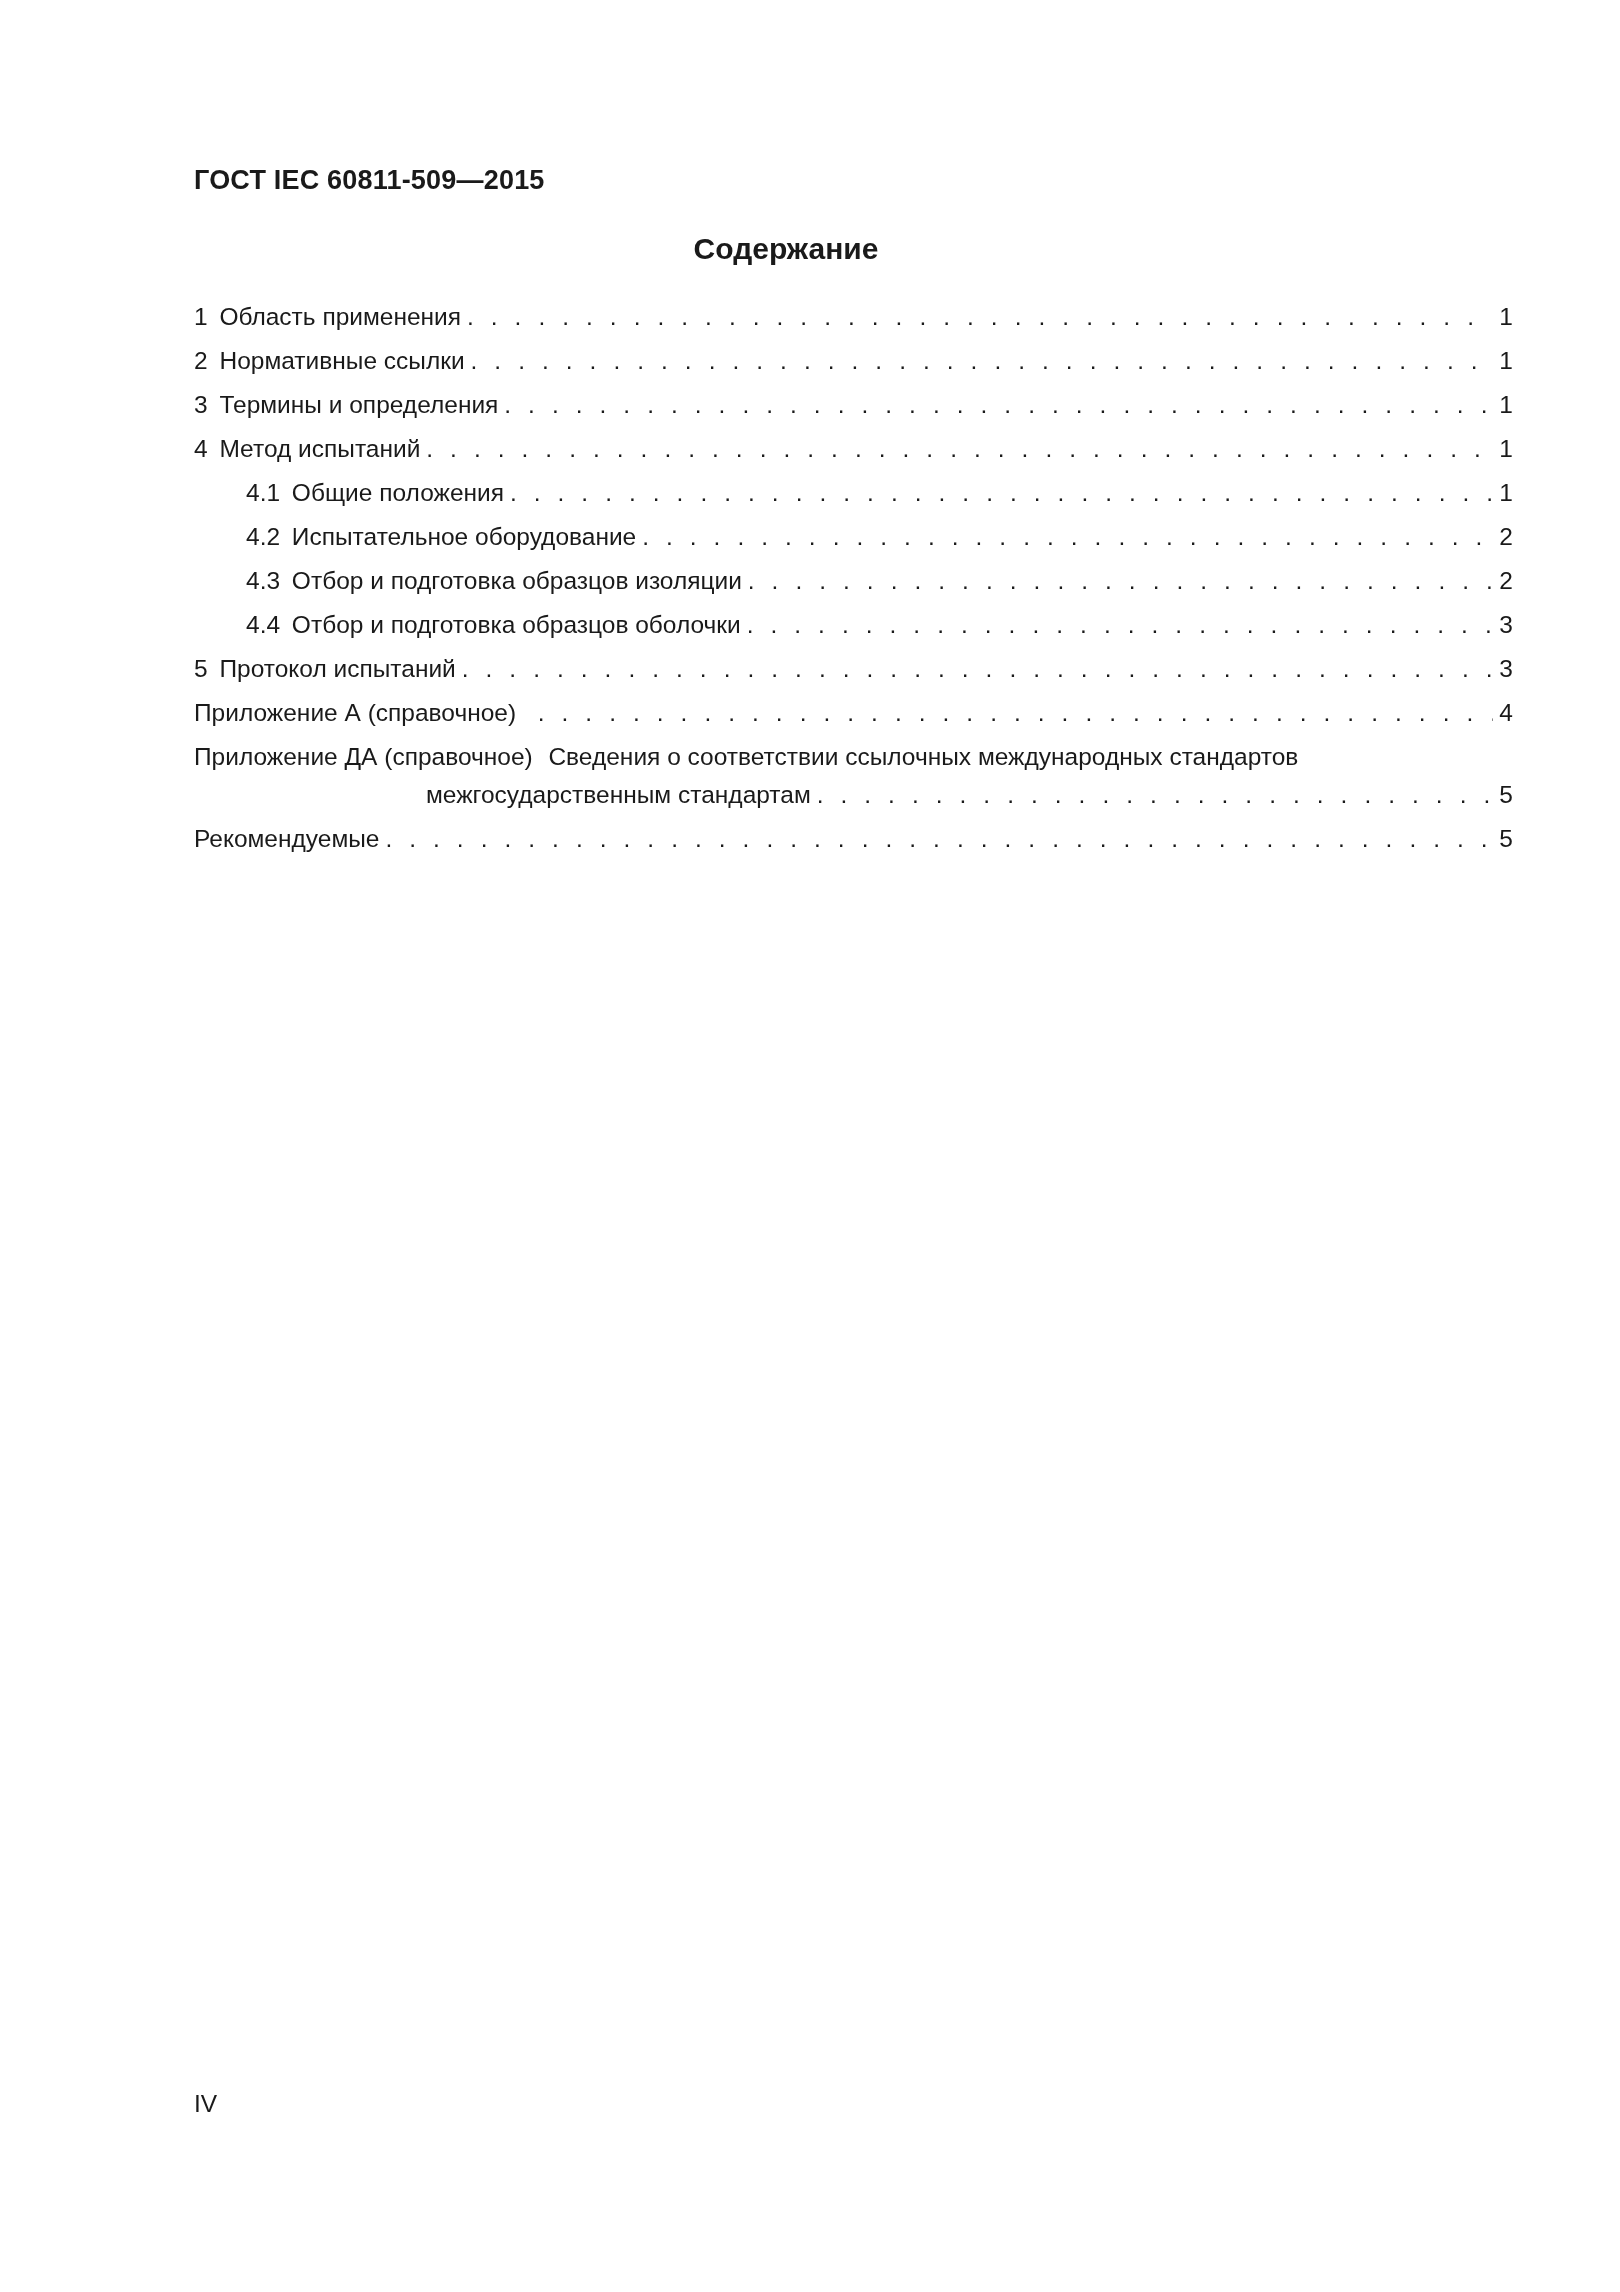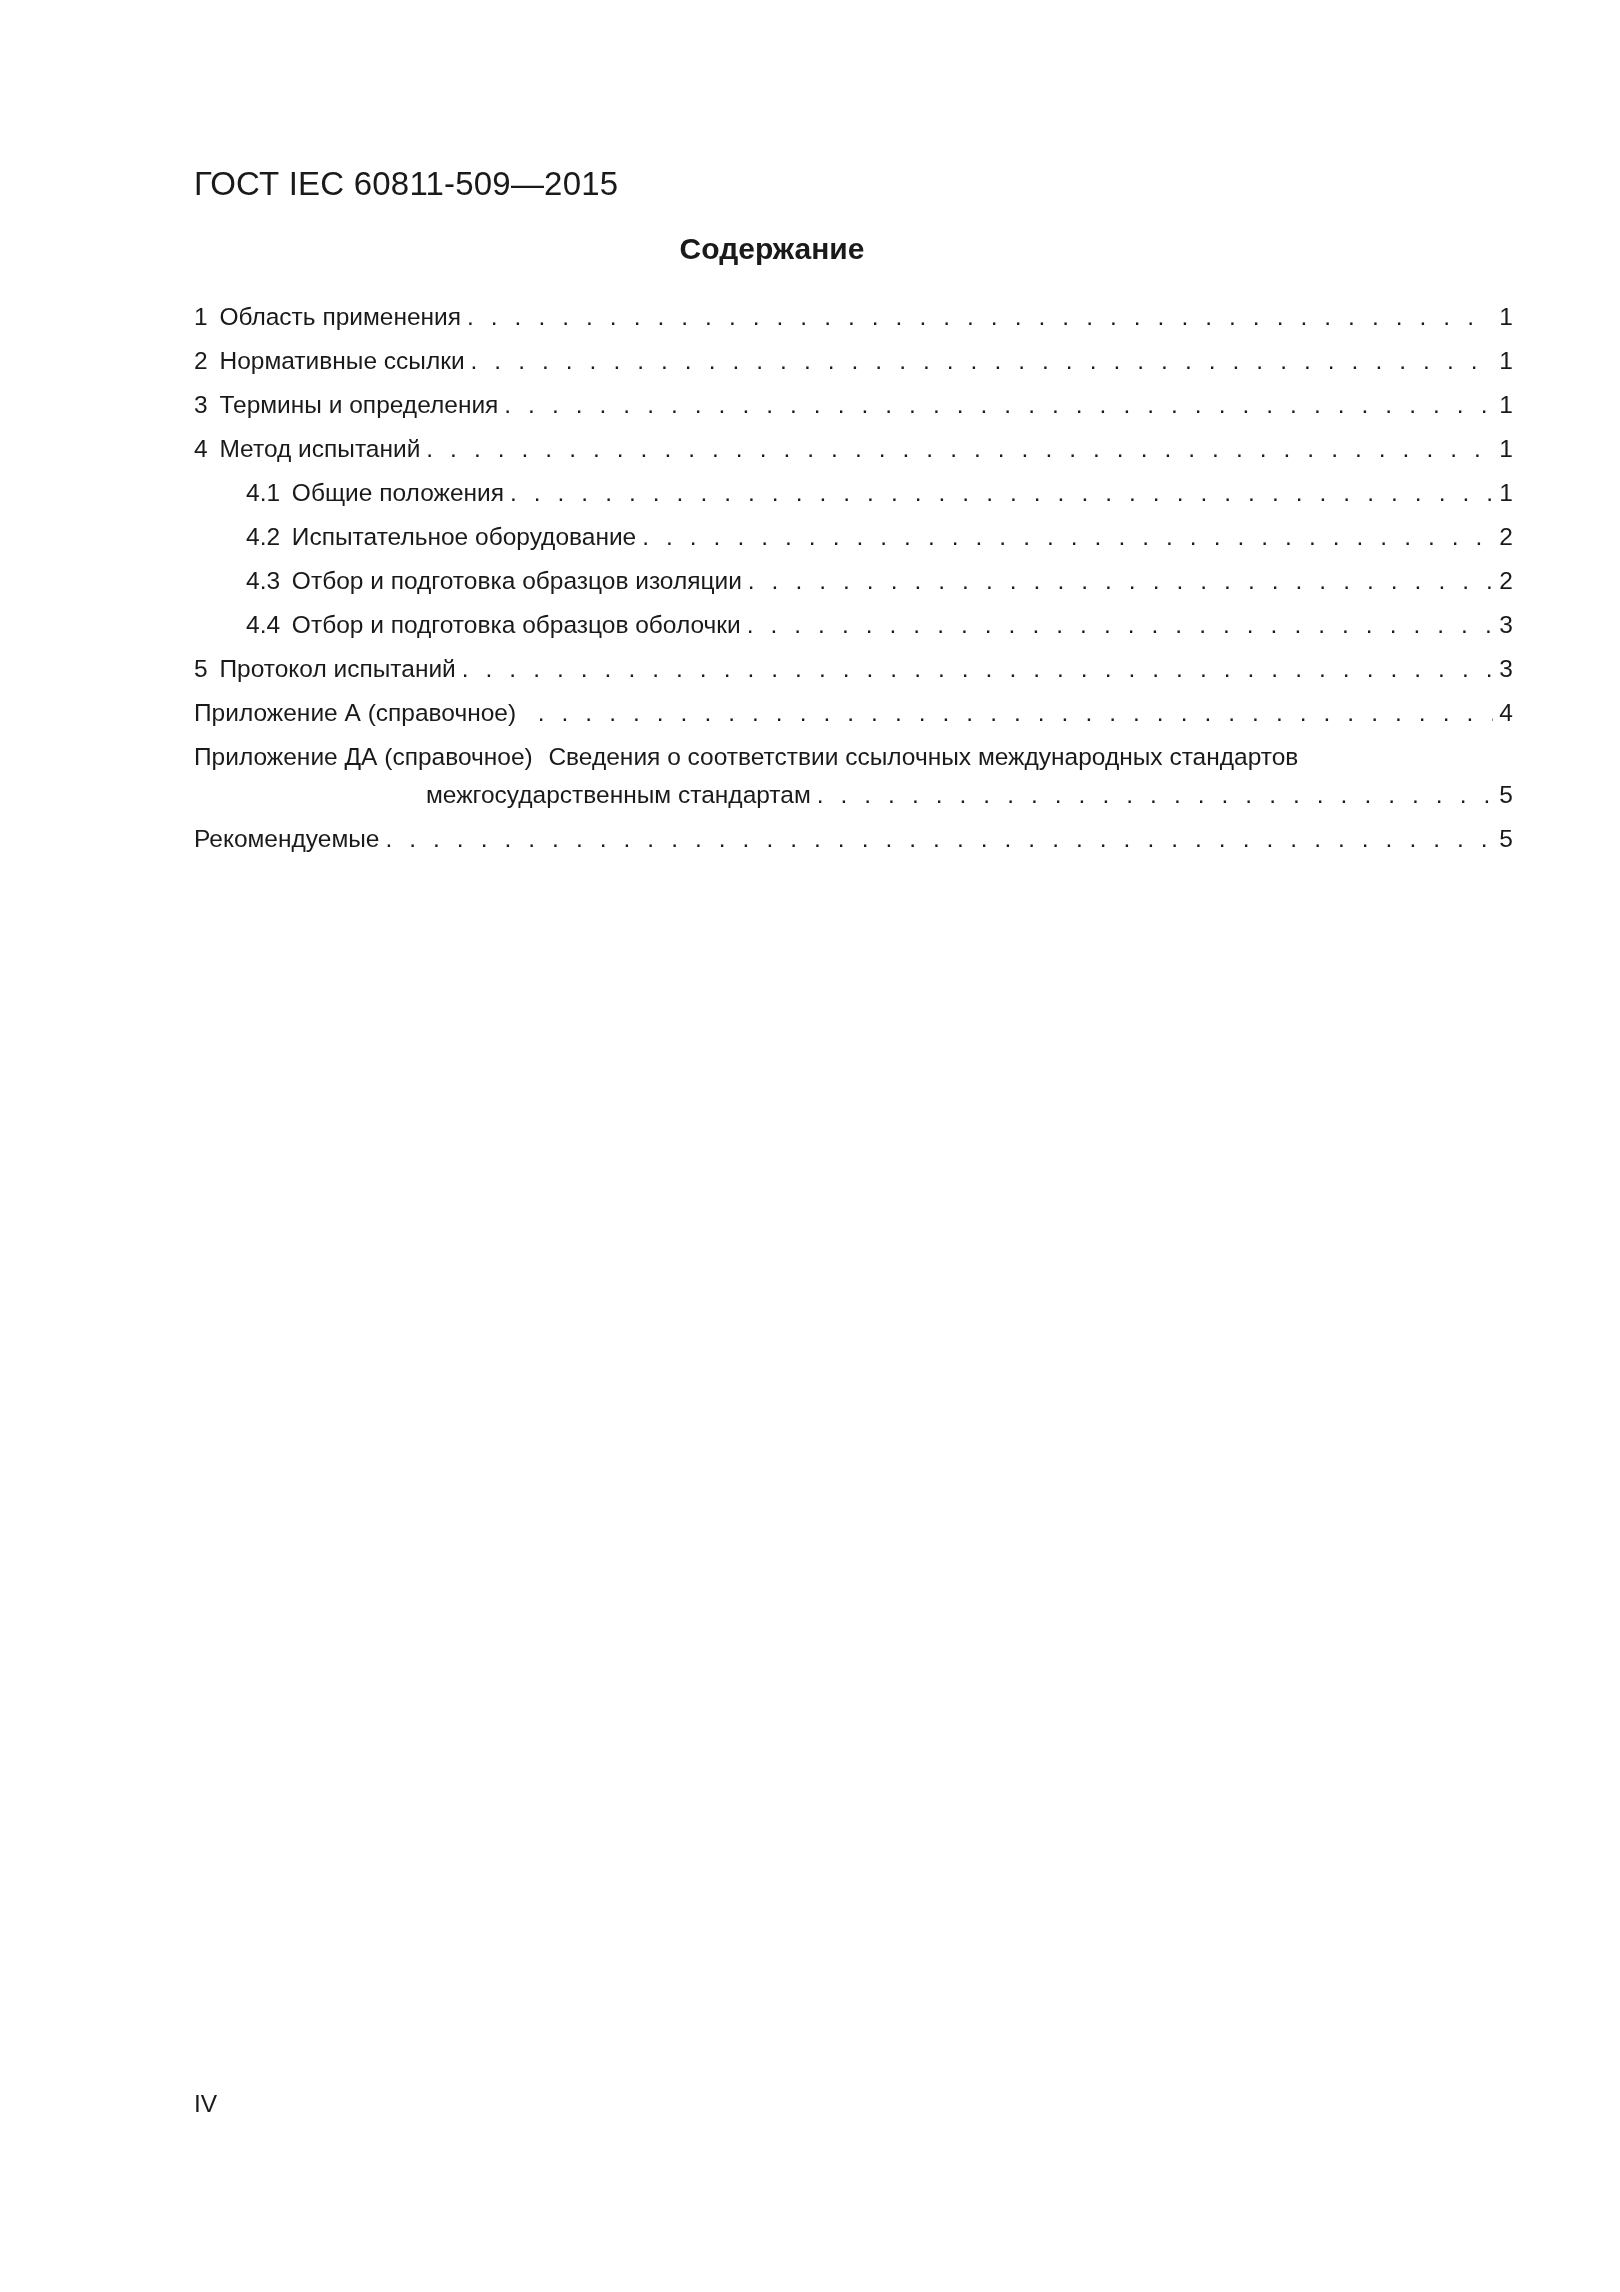--- a/index.html
+++ b/index.html
@@ -1,19 +1,19 @@
 <!DOCTYPE html>
 <html><head>
 <meta charset="utf-8">
 <style>
   html, body { margin: 0; padding: 0; background: #ffffff; }
   body { width: 1620px; height: 2293px; position: relative; overflow: hidden;
          font-family: "Liberation Sans", "DejaVu Sans", sans-serif; color: #1a1a1a; }
-  .doc-code { position: absolute; left: 194px; top: 165px; font-size: 33px; font-weight: normal; letter-spacing: 0.2px; }
-  .toc-title { position: absolute; left: 0; width: 1528px; top: 232px; text-align: center; font-size: 30px; font-weight: bold; padding-left: 16px; box-sizing: border-box; }
+  .doc-code { position: absolute; left: 194px; top: 165px; font-size: 27px; font-weight: bold; letter-spacing: 0.2px; }
+  .toc-title { position: absolute; left: 14px; width: 1528px; top: 232px; text-align: center; font-size: 30px; font-weight: bold; padding-left: 16px; box-sizing: border-box; }
   .toc { position: absolute; left: 194px; top: 300px; width: 1319px; }
   .row { display: flex; align-items: baseline; height: 44px; font-size: 24.5px; line-height: 33px; white-space: nowrap; }
   .row.indent { padding-left: 52px; justify-content: center; }
   .num { display: inline-block; margin-right: 11.8px; }
   .label { flex: 0 0 auto; }
   .leader { flex: 1 1 auto; overflow: hidden; margin: 0 5.9px; color: #1a1a1a; letter-spacing: 0; }
   .leader::after { content: ". . . . . . . . . . . . . . . . . . . . . . . . . . . . . . . . . . . . . . . . . . . . . . . . . . . . . . . . . . . . . . . . . . . . . . . . . . . . . . . . . . . . . . . . . . . . . . . . . . . . . . . . . . . . . . . . . . . . . . . . ."; white-space: nowrap; letter-spacing: 5.1px; }
   .page { flex: 0 0 auto; text-align: right; min-width: 13.7px; }
   .annex-label { margin-right: 15.7px; }
   .row.cont { padding-left: 232px; justify-content: flex-end; }

